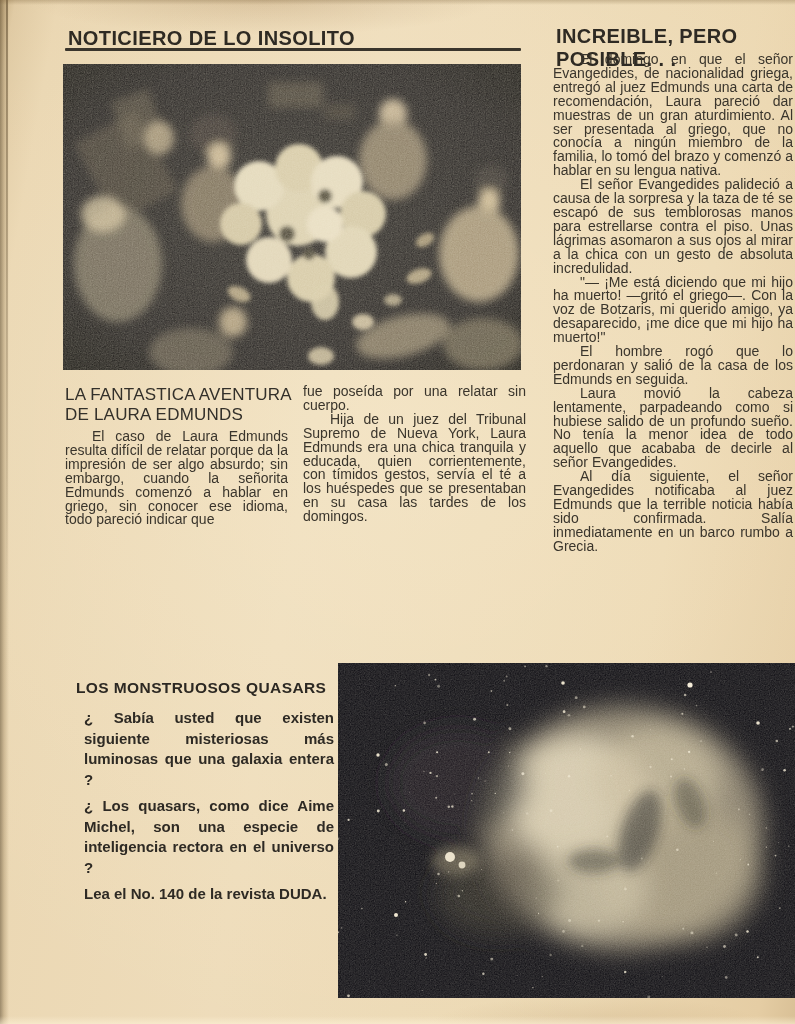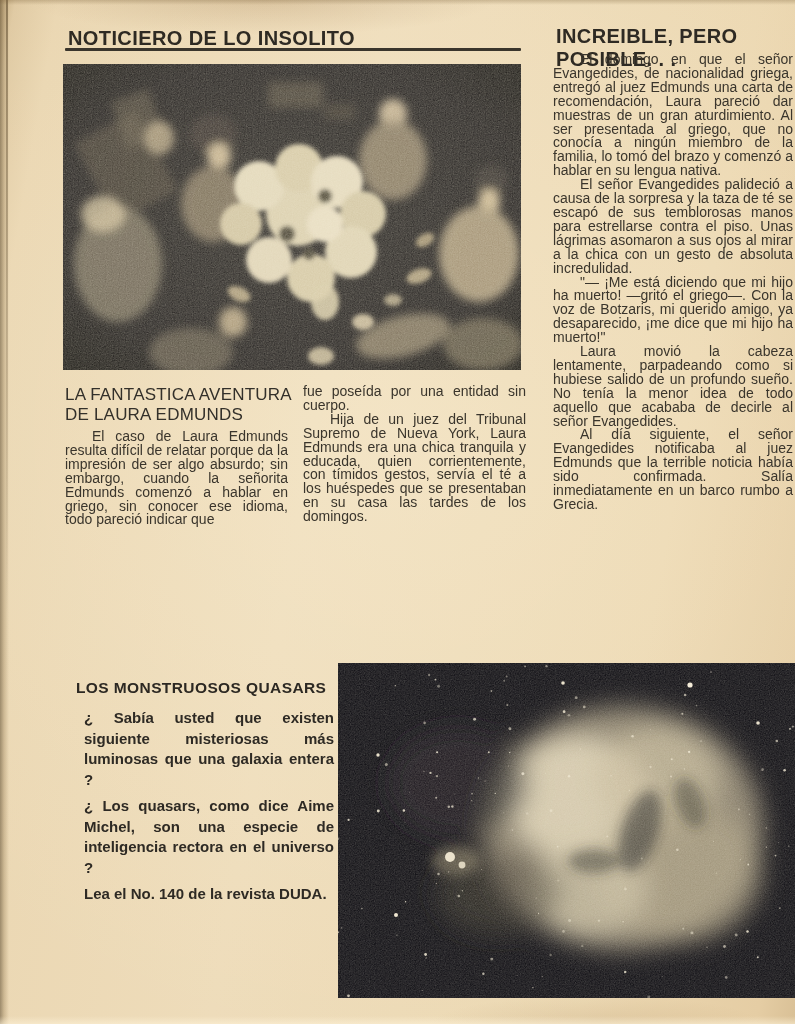--- a/index.html
+++ b/index.html
@@ -137,33 +137,34 @@
         <ellipse cx="362" cy="176" rx="10" ry="6" fill="#bcab86" transform="rotate(-30 362 176)"></ellipse>
       </g>
       <rect width="458" height="306" filter="url(#grain1)" opacity=".33"></rect>
     </svg>
   </div>
 
   <div class="bodycol col-right">
     <p>El domingo en que el señor Evangedides, de nacionalidad griega, entregó al juez Edmunds una carta de recomendación, Laura pareció dar muestras de un gran aturdimiento. Al ser presentada al griego, que no conocía a ningún miembro de la familia, lo tomó del brazo y comenzó a hablar en su lengua nativa.</p>
     <p>El señor Evangedides palideció a causa de la sorpresa y la taza de té se escapó de sus temblorosas manos para estrellarse contra el piso. Unas lágrimas asomaron a sus ojos al mirar a la chica con un gesto de absoluta incredulidad.</p>
     <p>"— ¡Me está diciendo que mi hijo ha muerto!  —gritó el griego—. Con la voz de Botzaris, mi querido amigo, ya desaparecido, ¡me dice que mi hijo ha muerto!"</p>
+    <p>El hombre rogó que lo perdonaran y salió de la casa de los Edmunds en seguida.</p>
     <p>Laura movió la cabeza lentamente, parpadeando como si hubiese salido de un profundo sueño. No tenía la menor idea de todo aquello que acababa de decirle al señor Evangedides.</p>
     <p>Al día siguiente, el señor Evangedides notificaba al juez Edmunds que la terrible noticia había sido confirmada. Salía inmediatamente en un barco rumbo a Grecia.</p>
   </div>
 
   <div class="art-title">
     <div>LA FANTASTICA AVENTURA</div>
     <div>DE LAURA EDMUNDS</div>
   </div>
   <div class="bodycol col-left">
     <p>El caso de Laura Edmunds resulta difícil de relatar porque da la impresión de ser algo absurdo; sin embargo, cuando la señorita Edmunds comenzó a hablar en griego, sin conocer ese idioma, todo pareció indicar que</p>
   </div>
   <div class="bodycol col-mid">
-    <p class="cont">fue poseída por una entidad sin cuerpo.</p>
+    <p class="cont">fue poseída por una relatar sin cuerpo.</p>
     <p>Hija de un juez del Tribunal Supremo de Nueva York, Laura Edmunds era una chica tranquila y educada, quien corrientemente, con tímidos gestos, servía el té a los huéspedes que se presentaban en su casa las tardes de los domingos.</p>
   </div>
 
 
   <div class="quasar-title">LOS MONSTRUOSOS QUASARS</div>
   <div class="quasar-list">
     <p>¿ Sabía usted que existen siguiente misteriosas más luminosas que una galaxia entera ?</p>
     <p>¿ Los quasars, como dice Aime Michel, son una especie de inteligencia rectora en el universo ?</p>
     <p>Lea el No. 140 de la revista DUDA.</p>
   </div>

